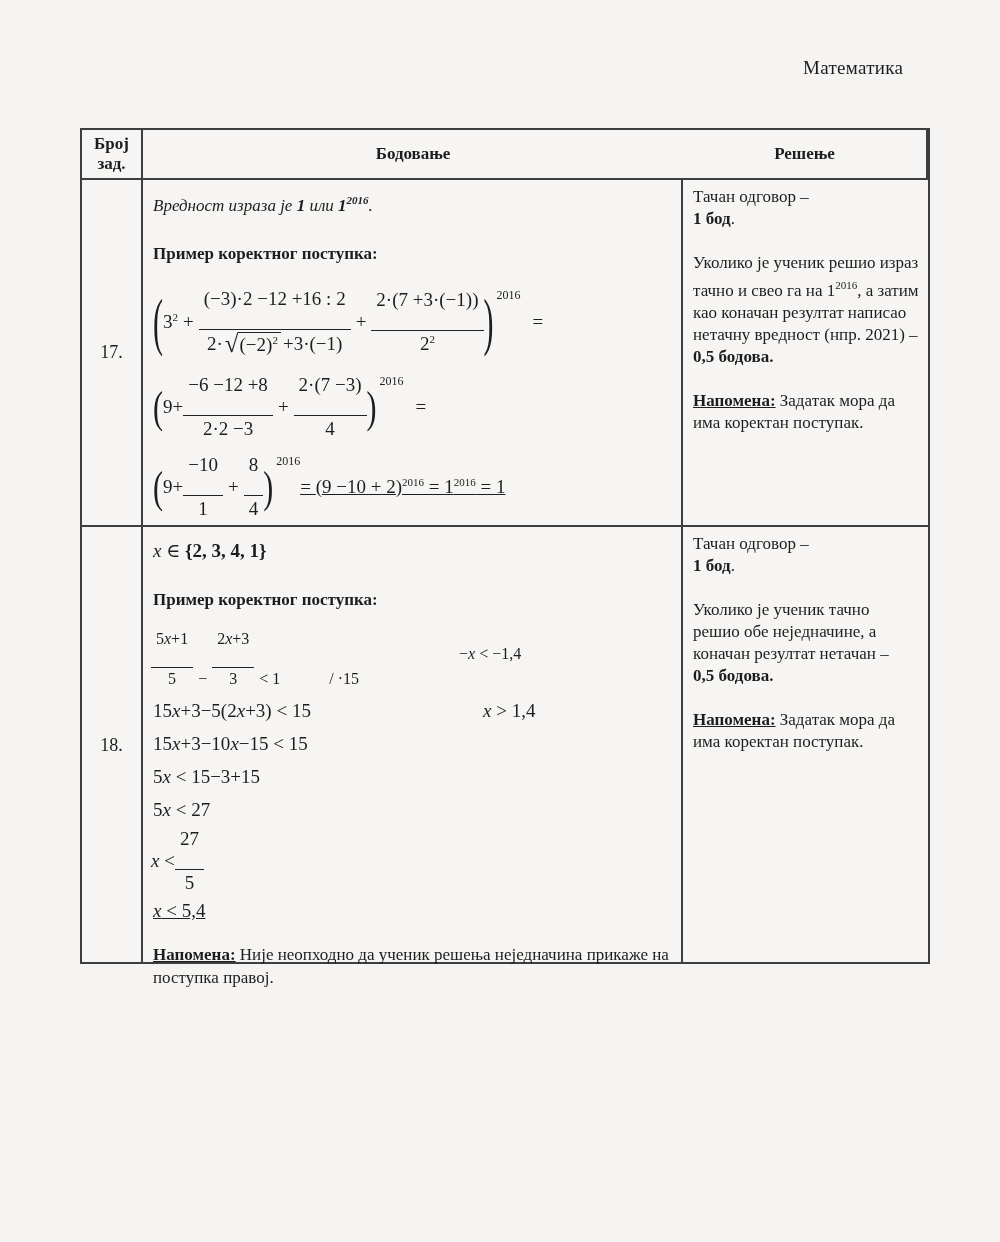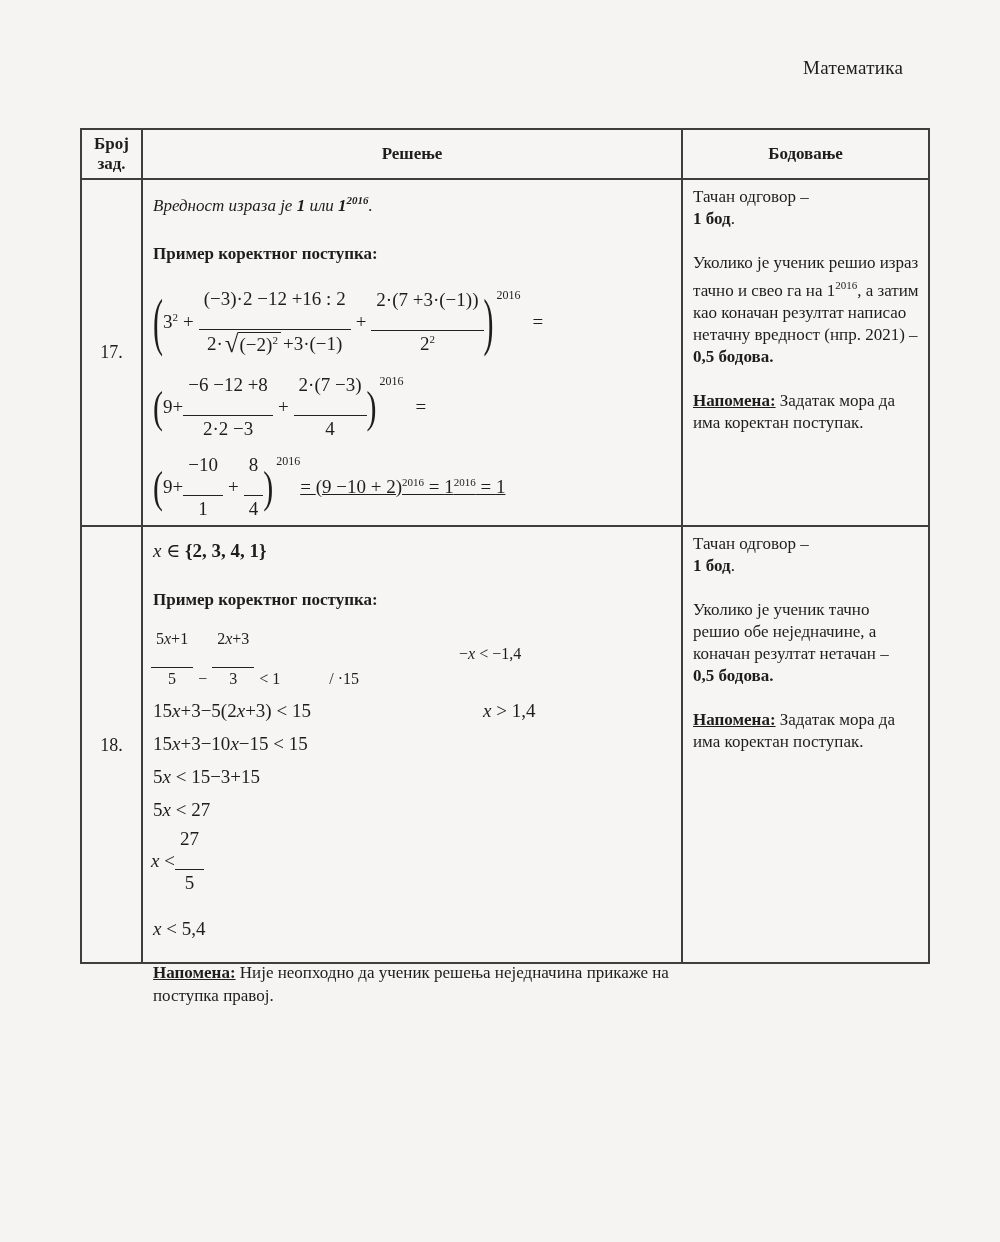--- a/index.html
+++ b/index.html
@@ -55,43 +55,43 @@
   .sqrt-wrap{display:inline-flex;align-items:flex-start;margin:0 2px;}
   .sqrt-sym{font-size:25px;line-height:0.92;}
   .sqrt-bar{border-top:1.6px solid #222;padding:1px 3px 0 2px;margin-left:-1px;}
   .grp-rest{margin-left:0;white-space:nowrap;text-decoration:underline;}
 
   
   .solline{margin:4px 0 0 2px;font-size:19px;}
   .mline{position:relative;margin:12px 0 0 2px;font-size:19px;line-height:21px;}
   .m1{display:flex;align-items:flex-end;position:relative;margin-top:20px;font-size:16px;}
   .m6{display:flex;align-items:center;margin-top:8px;font-size:19px;}
-  .m7{margin-top:24px;}
+  .m7{margin-top:6px;text-decoration:underline;}
   .mult{margin-left:44px;}
   .rnote1{position:absolute;left:308px;top:15px;}
   .rnote2{position:absolute;left:330px;top:0;}
   .napline{margin:22px 0 0 2px;width:535px;font-size:17px;line-height:23px;}
   i{font-style:italic;}
 </style>
 </head>
 <body>
 
 <div class="page-title">Математика</div>
 
 <div class="doc-table">
 
   <div class="cell hcell">
     <span>Број</span>
     <span>зад.</span>
   </div>
+  <div class="cell hcell last-col">
+    <span>Бодовање</span>
+  </div>
   <div class="cell hcell">
     <span>Решење</span>
-  </div>
-  <div class="cell hcell last-col">
-    <span>Бодовање</span>
   </div>
 
   <div class="cell numcell">
     <span>17.</span>
   </div>
 
   <div class="cell solcell">
     <p class="intro"><span>Вредност израза је </span><b class="hv">1</b><span> или </span><b class="hv">1</b><sup class="small">2016</sup><span>.</span></p>
 
     <p class="exheading">Пример коректног поступка:</p>

